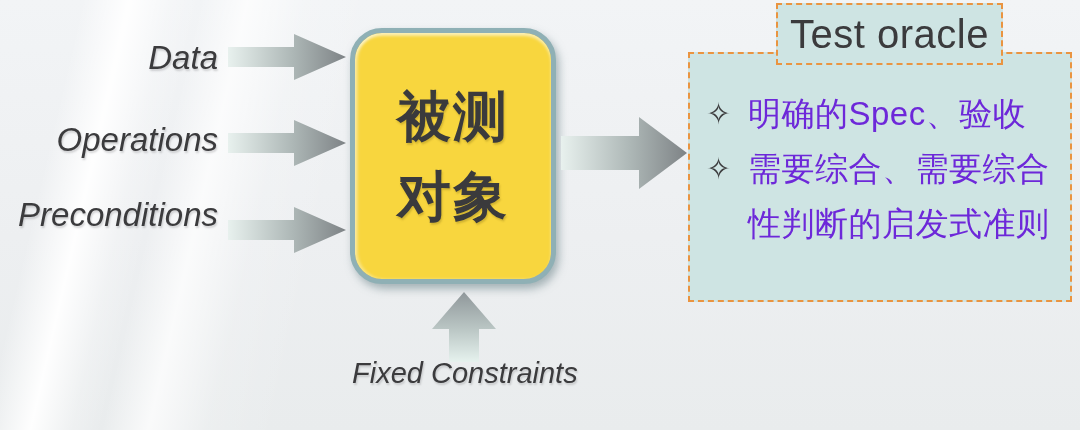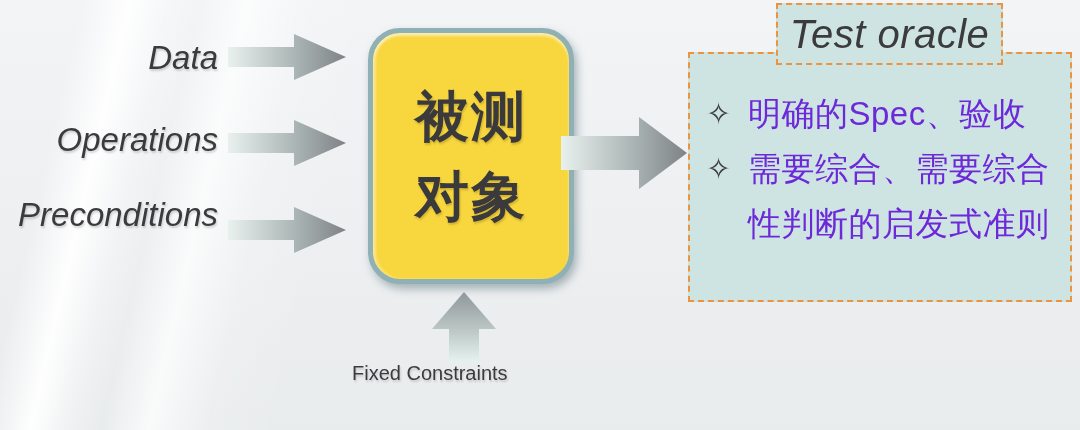--- a/index.html
+++ b/index.html
@@ -31,21 +31,21 @@
   .arrow-v{position:absolute;}
   .sut-box{
     position:absolute;left:350px;top:28px;
     width:206px;height:256px;box-sizing:border-box;
     background:#f8d63e;
     border:5px solid #8fb0b5;
     border-radius:32px;
     box-shadow:3px 5px 9px rgba(105,130,135,0.55),
                inset 0 3px 3px rgba(255,255,255,0.55),
                inset 3px 0 3px rgba(255,255,255,0.35);
-    display:flex;flex-direction:column;align-items:center;justify-content:center;margin-left:18px;
+    display:flex;flex-direction:column;align-items:center;justify-content:center;
   }
   .sut-line{
     font-size:54px;font-weight:bold;line-height:80px;
     color:#3a3a3c;letter-spacing:2px;
     text-shadow:1px 2px 2px rgba(120,100,20,0.30);
   }
   .oracle-body{
     position:absolute;left:688px;top:52px;
     width:384px;height:250px;box-sizing:border-box;
     background:#cee4e3;
@@ -54,35 +54,34 @@
     z-index:1;
   }
   .oracle-title{
     position:absolute;left:776px;top:3px;
     width:227px;height:62px;box-sizing:border-box;
     background:#cee4e3;
     border:2px dashed #ea9440;
     display:flex;align-items:center;justify-content:center;
     font-size:40px;color:#3b3b3d;letter-spacing:0.5px;
     z-index:2;
-    font-style:italic;
   }
   .o-item{display:flex;align-items:flex-start;}
   .o-bullet{
     flex:0 0 42px;
     font-size:30px;line-height:55px;color:#3c3c3e;
     text-align:left;padding-left:4px;
   }
   .o-lines{
     font-size:33px;line-height:55px;color:#6d28d9;
     letter-spacing:0.5px;white-space:nowrap;
   }
   .bottom-label{
     position:absolute;left:352px;top:356px;width:280px;
-    font-size:20px;line-height:35px;
+    font-style:italic;font-size:29px;line-height:35px;
     color:#3b3b3d;
     text-shadow:1px 2px 2px rgba(70,70,75,0.22);
     white-space:nowrap;
   }
 </style>
 </head>
 <body>
 
 <div class="canvas">
 

